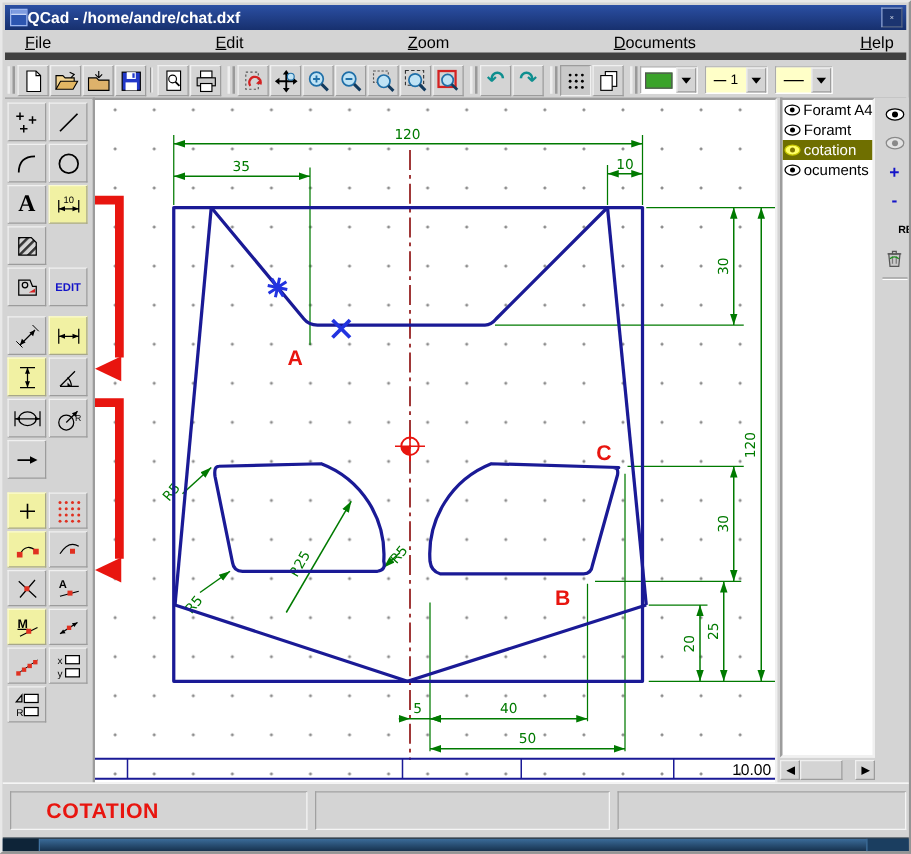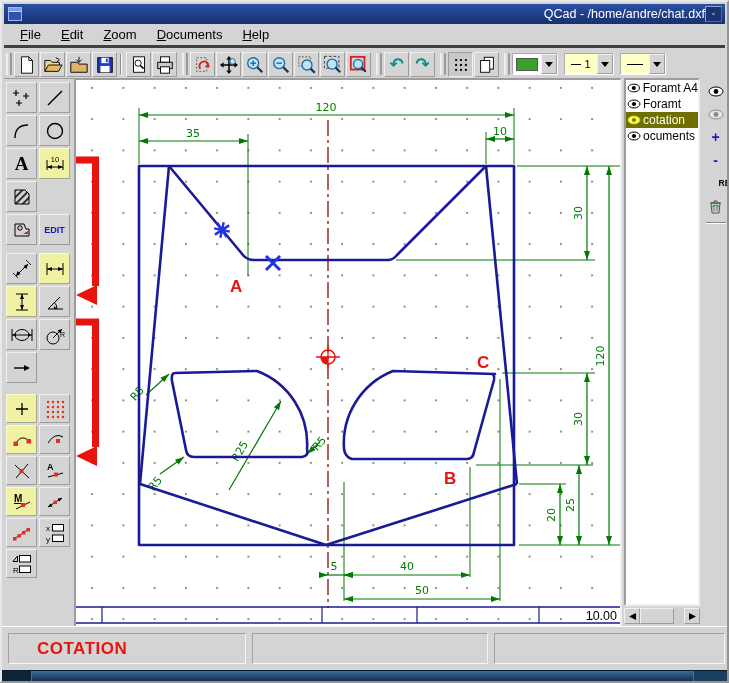--- a/index.html
+++ b/index.html
@@ -1,25 +1,25 @@
 <!DOCTYPE html>
 <html><head>
 <meta charset="utf-8">
 <style>
   html,body{margin:0;padding:0;background:#555;}
   *{box-sizing:border-box;font-family:"Liberation Sans",sans-serif;}
   #win{position:relative;width:729px;height:683px;background:#d4d4d4;border:2px outset #e8e8e8;overflow:hidden;}
   
   #titlebar{position:absolute;left:2px;top:2px;right:2px;height:20px;background:linear-gradient(#2b4fa3,#17306e);display:flex;align-items:center;}
-  #titlebar .ttl{flex:1;text-align:right;color:#fff;font-size:12.5px;font-weight:normal;}
+  #titlebar .ttl{flex:1;text-align:left;color:#fff;font-size:12.5px;font-weight:bold;}
   .wicon{width:14px;height:14px;margin-left:4px;border:1px solid #9db6ef;background:#2c55b0;}
   .wicon i{display:block;height:4px;background:#7e9ce0;border-bottom:1px solid #c8d6f5;}
   .closebtn{width:17px;height:16px;margin-right:3px;border:1px outset #8fa5d8;background:#1b3470;display:flex;align-items:center;justify-content:center;}
   
-  #menubar{position:absolute;left:2px;top:22px;right:2px;height:24px;background:#d4d4d4;border-bottom:3px solid #404040;display:flex;align-items:center;padding-left:6px;}
+  #menubar{position:absolute;left:2px;top:22px;right:2px;height:24px;background:#d4d4d4;border-bottom:6px solid #404040;display:flex;align-items:center;padding-left:6px;justify-content:space-between;}
   .mitem{padding:3px 10px;font-size:13px;color:#000;cursor:default;}
   
   #toolbar{position:absolute;left:2px;top:47px;right:2px;height:30px;background:#d4d4d4;border-bottom:1px solid #9a9a9a;}
   .handle{position:absolute;top:4px;width:6px;height:22px;border-left:2px outset #eee;border-right:2px outset #eee;}
   .sep{position:absolute;top:5px;width:2px;height:20px;border-left:1px solid #8a8a8a;border-right:1px solid #fff;}
   .tbn{position:absolute;top:3px;width:25px;height:25px;background:#d4d4d4;border:1px outset #f0f0f0;display:flex;align-items:center;justify-content:center;padding:0;}
   .tbn.pressed{border:1px inset #f0f0f0;background:#c9c9c9;}
   .combo{position:absolute;top:4px;height:22px;border:1px inset #fff;background:#fff;display:flex;}
   .combo .val{flex:1;display:flex;align-items:center;justify-content:center;font-size:11px;}
   .combo .drop{width:16px;background:#d4d4d4;border:1px outset #f0f0f0;display:flex;align-items:center;justify-content:center;}

